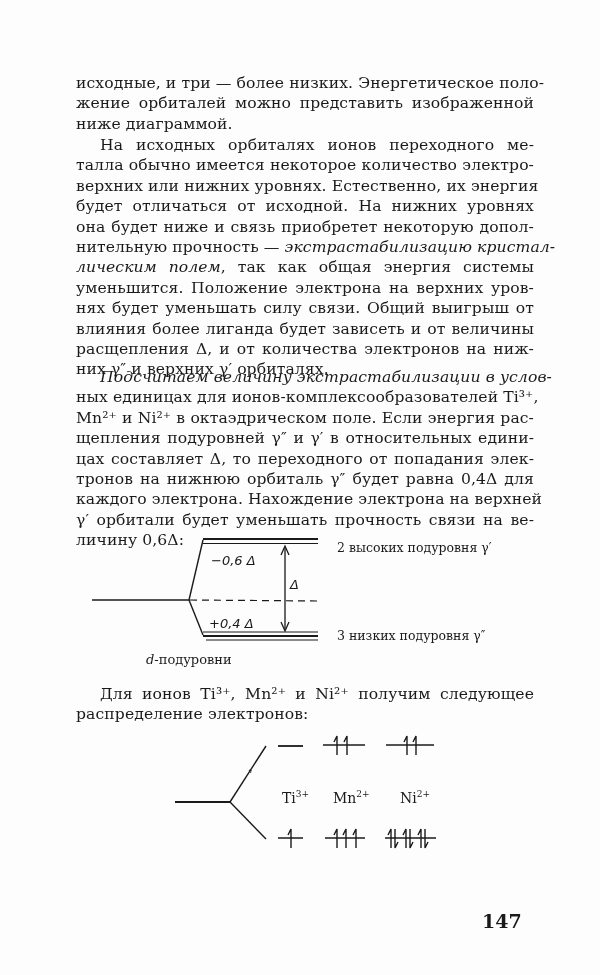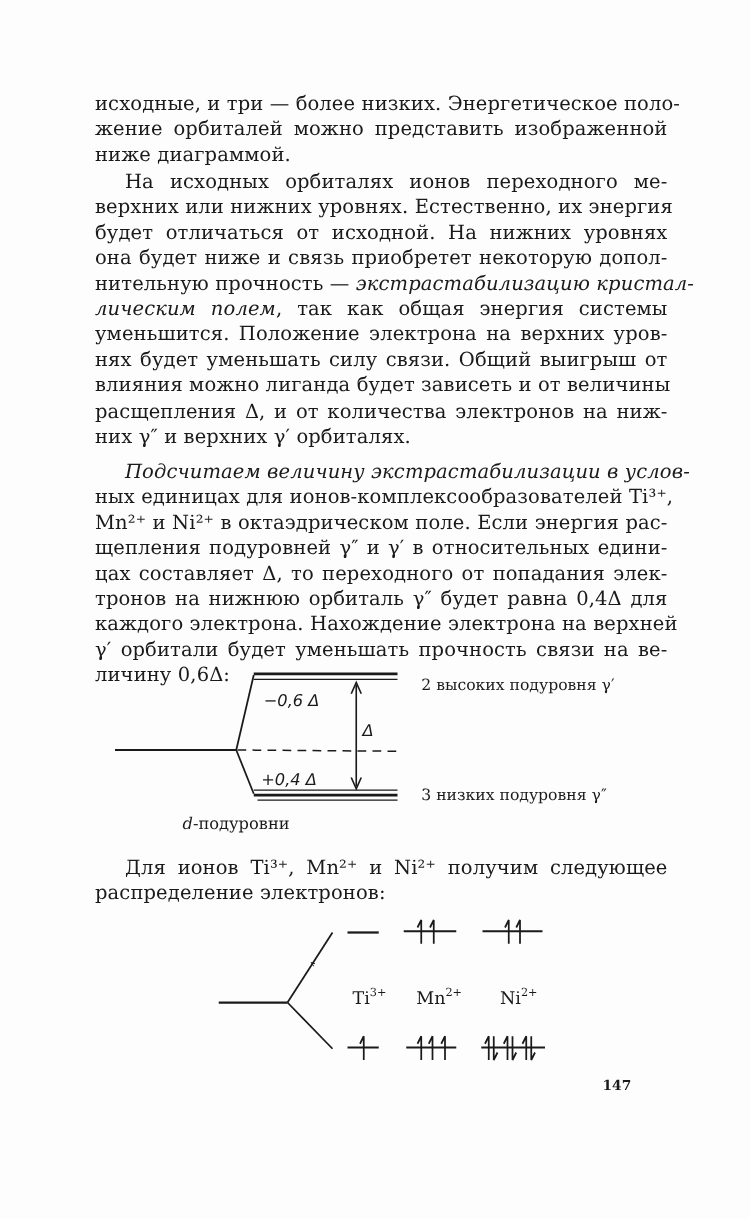--- a/index.html
+++ b/index.html
@@ -12,45 +12,46 @@
   .line.last { text-align-last:left; }
   em { font-style:italic; }
   .p1 { top:73px; }
   .p2 { top:135px; }
   .p3 { top:367px; }
   .p4 { top:684px; }
   svg { position:absolute; left:0; top:0; }
   .lbl { font-family:"DejaVu Sans", "Liberation Sans", sans-serif; font-style:italic; font-size:13px; }
   .right-lbl { font-family:"DejaVu Serif", "Liberation Serif", serif; font-size:12.5px; }
   .ion { font-family:"DejaVu Serif", "Liberation Serif", serif; font-size:14px; }
-  .pagenum { position:absolute; left:482px; top:862px; font-size:11px; font-weight:bold; }
+  .pagenum { position:absolute; left:482px; top:910px; font-size:19px; font-weight:bold; }
   .caption { position:absolute; left:102px; top:652px; font-size:13px;margin-left:44px; }
   .caption i { font-style:italic; }
 </style>
 </head>
 <body>
 
 <div class="page">
 
   <div class="text p1">
     <span class="line">исходные, и три — более низких. Энергетическое поло-</span>
     <span class="line">жение орбиталей можно представить изображенной</span>
     <span class="line last">ниже диаграммой.</span>
   </div>
 
   <div class="text p2">
     <span class="line" style="padding-left:24px;">На исходных орбиталях ионов переходного ме-</span>
+    <span class="line">талла обычно имеется некоторое количество электро-</span>
     <span class="line">верхних или нижних уровнях. Естественно, их энергия</span>
     <span class="line">будет отличаться от исходной. На нижних уровнях</span>
     <span class="line">она будет ниже и связь приобретет некоторую допол-</span>
     <span class="line"><span>нительную прочность — </span><em>экстрастабилизацию кристал-</em></span>
     <span class="line"><em>лическим полем</em><span>, так как общая энергия системы</span></span>
     <span class="line">уменьшится. Положение электрона на верхних уров-</span>
     <span class="line">нях будет уменьшать силу связи. Общий выигрыш от</span>
-    <span class="line">влияния можно лиганда будет зависеть и от величины</span>
+    <span class="line">влияния более лиганда будет зависеть и от величины</span>
     <span class="line">расщепления Δ, и от количества электронов на ниж-</span>
     <span class="line last">них γ″ и верхних γ′ орбиталях.</span>
   </div>
 
   <div class="text p3">
     <span class="line" style="padding-left:24px;font-style:italic;">Подсчитаем величину экстрастабилизации в услов-</span>
     <span class="line">ных единицах для ионов-комплексообразователей Ti³⁺,</span>
     <span class="line">Mn²⁺ и Ni²⁺ в октаэдрическом поле. Если энергия рас-</span>
     <span class="line">щепления подуровней γ″ и γ′ в относительных едини-</span>
     <span class="line">цах составляет Δ, то переходного от попадания элек-</span>

